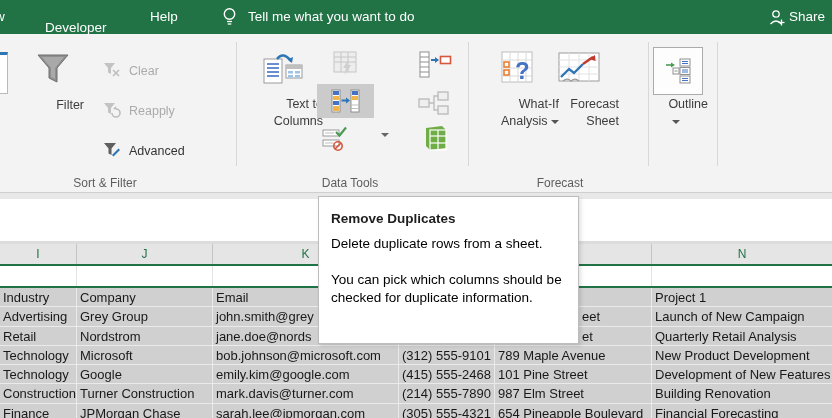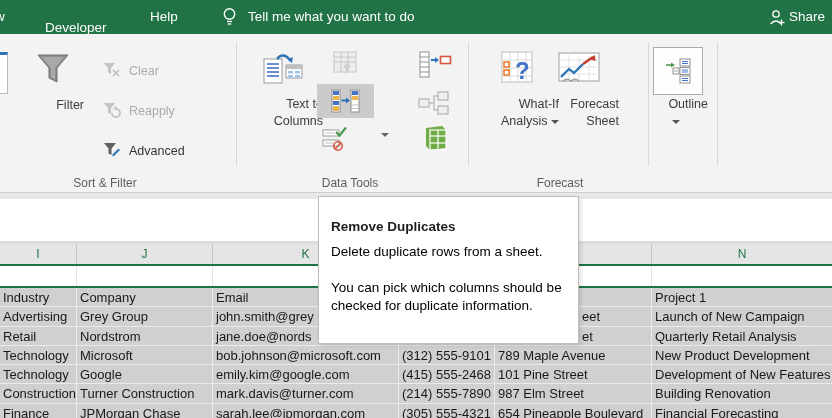--- a/index.html
+++ b/index.html
@@ -41,21 +41,21 @@
   .sel-topline{position:absolute;left:0;top:286px;width:833px;height:2px;background:#217346;}
   .grid{position:absolute;left:0;top:288px;width:833px;height:130px;overflow:hidden;background:#D0D0D0;}
   .row{display:grid;grid-template-columns:77px 136px 186px 96px 157px 181px;height:19.3px;}
   .cell{border-right:1px solid rgba(255,255,255,0.55);border-bottom:1px solid rgba(255,255,255,0.55);
         font-size:13px;color:#191919;line-height:19px;padding-left:3px;white-space:nowrap;overflow:hidden;}
   .cell.frag{padding-left:87px;}
 
   
   .tooltip{position:absolute;left:318px;top:196px;width:261px;height:148px;background:#fff;
            border:1px solid #BDBDBD;box-shadow:2px 2px 4px rgba(0,0,0,0.12);z-index:30;
-           padding:22px 12px;box-sizing:border-box;}
+           padding:14px 12px;box-sizing:border-box;}
   .tt-title{font-size:13.5px;font-weight:bold;color:#1E1E1E;margin:0 0 9px 0;}
   .tt-body{font-size:13.5px;color:#000000;line-height:1.32;margin:0;}
   .tt-body + .tt-body{margin-top:18px;}
 
   svg{display:block;}
 </style>
 </head>
 <body>
 
 <div class="stage">

